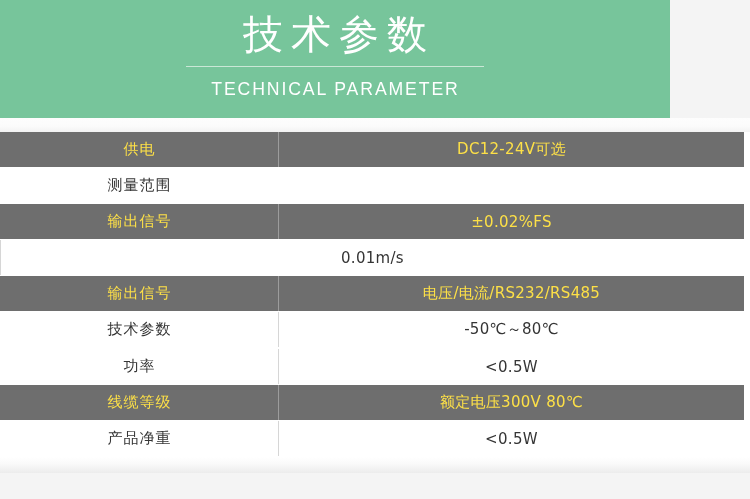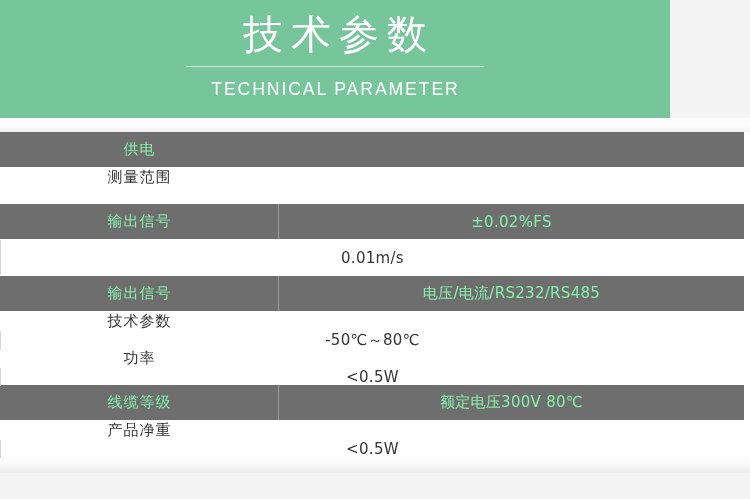--- a/index.html
+++ b/index.html
@@ -108,31 +108,30 @@
   
   .cell-value {
     border-left: 1px solid #d6d6d6;
   }
   .row.shaded .cell-value {
     border-left: 1px solid #9c9c9c;
   }
   
   .row.shaded .cell-label,
   .row.shaded .cell-value {
-    color: #86efac;
+    color: #fde047;
   }
   .row.plain .cell-label,
   .row.plain .cell-value {
     color: #353535;
   }
   .row.plain {
     border-top: 1px solid #ffffff;
     border-bottom: 1px solid #ffffff;
     height: 35px;
-    flex-direction: column;
   }
 
   
   .bottom-strip {
     width: 750px;
     height: 16px;
     background: linear-gradient(to bottom, #ffffff 0%, #fafafa 40%, #ececec 100%);
   }
 </style>
 </head>
@@ -144,20 +143,21 @@
     <div class="header-title">技术参数</div>
     <div class="header-rule"></div>
     <div class="header-subtitle">TECHNICAL PARAMETER</div>
   </div>
 
   <div class="gap-strip"></div>
 
   <div class="table" id="spec-table">
       <div class="row shaded">
         <div class="cell-label">供电</div>
+        <div class="cell-value">DC12-24V可选</div>
       </div>
       <div class="row plain">
         <div class="cell-label">测量范围</div>
       </div>
       <div class="row shaded">
         <div class="cell-label">输出信号</div>
         <div class="cell-value">±0.02%FS</div>
       </div>
       <div class="row plain">
         <div class="cell-value">0.01m/s</div>

